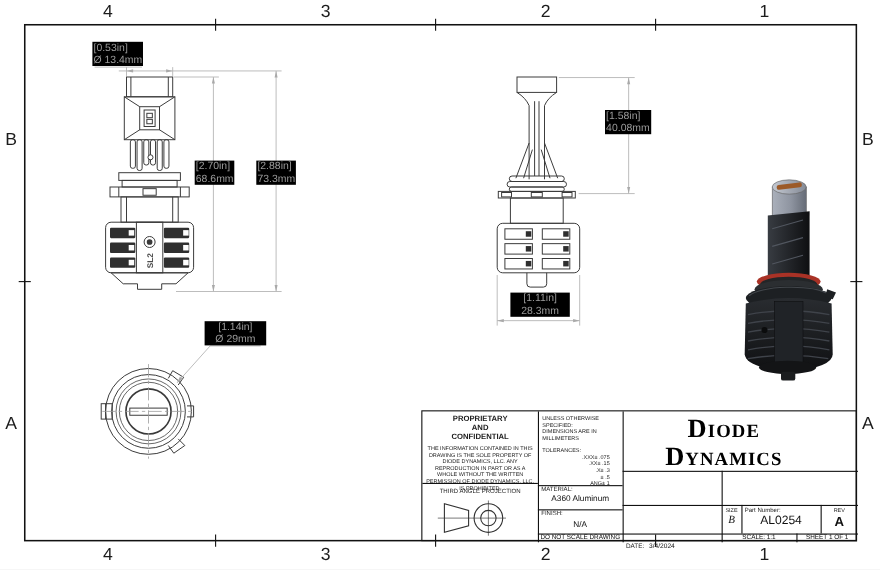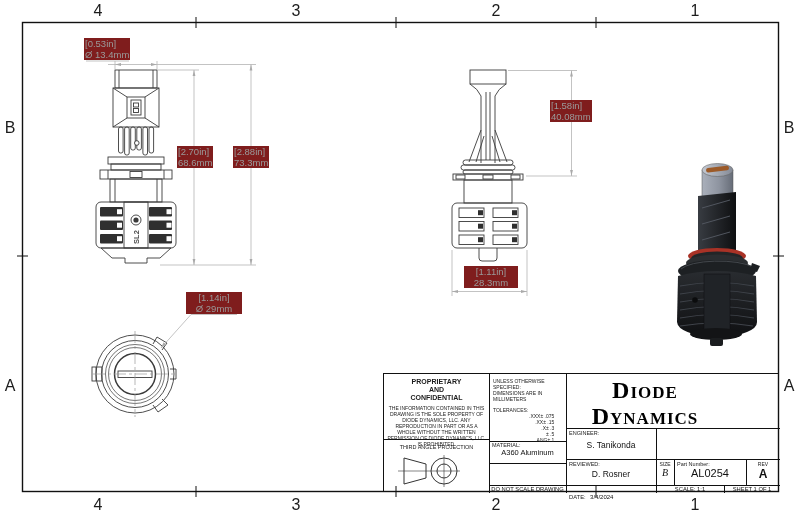--- a/index.html
+++ b/index.html
@@ -2,21 +2,21 @@
 <html><head>
 <meta charset="utf-8">
 <style>
   html,body{margin:0;padding:0;background:#e8e8e8;}
   .sheet{position:relative;width:800px;height:518px;background:#ffffff;
          font-family:"Liberation Sans",sans-serif;overflow:hidden;}
   svg{position:absolute;left:0;top:0;}
   .zone{position:absolute;font-size:16px;color:#1c1c1c;transform:translateX(-50%);
         font-family:"Liberation Sans",sans-serif;}
   .dim{position:absolute;font-size:9.5px;line-height:11px;color:#9a9a9a;
-       background:#7f1d1d;padding:0 1px;white-space:nowrap;}
+       background:#000000;padding:0 1px;white-space:nowrap;}
   .dim.center{text-align:center;}
   
   .tb{position:absolute;left:383px;top:373px;width:396px;height:119px;
       border:1px solid #111;box-sizing:border-box;color:#1c1c1c;}
   .tb .cell{position:absolute;box-sizing:border-box;}
   .hl{position:absolute;height:1px;background:#111;}
   .vl{position:absolute;width:1px;background:#111;}
   .lab{font-size:5.5px;color:#222;}
   .val{color:#111;}
   .prop-title{font-size:7px;font-weight:bold;text-align:center;line-height:8px;padding-top:4px;}
@@ -343,39 +343,35 @@
         <div>± .5</div>
         <div>ANG± 1</div>
       </div>
     </div>
 
     <div class="cell" style="left:105px;top:67px;width:77px;height:22px">
       <div class="lab" style="padding:1px 0 0 3px">MATERIAL:</div>
       <div class="val center-val" style="font-size:7.5px">A360 Aluminum</div>
     </div>
 
+    <div class="cell" style="left:105px;top:89px;width:77px;height:22px">
+      <div class="lab" style="padding:1px 0 0 3px">FINISH:</div>
+      <div class="val center-val" style="font-size:7.5px;padding-top:2px">N/A</div>
+    </div>
 
     <div class="cell" style="left:105px;top:111px;width:77px;height:8px">
       <div class="val center-val" style="font-size:5.8px;padding-top:1px">DO NOT SCALE DRAWING</div>
     </div>
 
-    <div class="cell" style="left:176px;top:0;width:170px;height:54px">
+    <div class="cell" style="left:189px;top:0;width:170px;height:54px">
       <div class="logo-name">Diode Dynamics</div>
     </div>
 
-    <div class="cell" style="left:182px;top:54px;width:90px;height:31px">
-      <div class="lab" style="padding:2px 0 0 3px">ENGINEER:</div>
-      <div class="val center-val" style="font-size:8.5px;padding-top:4px">S. Tanikonda</div>
-    </div>
-
-
-    <div class="cell" style="left:182px;top:85px;width:90px;height:26px">
-      <div class="lab" style="padding:2px 0 0 3px">REVIEWED:</div>
-      <div class="val center-val" style="font-size:8.5px;padding-top:2px">D. Rosner</div>
-    </div>
+
+
 
     <div class="cell" style="left:272px;top:85px;width:18px;height:26px">
       <div class="lab" style="text-align:center;padding-top:2px;font-size:5px">SIZE</div>
       <div class="val center-val" style="font-size:10px;font-style:italic;font-family:'Liberation Serif',serif">B</div>
     </div>
 
     <div class="cell" style="left:290px;top:85px;width:72px;height:26px">
       <div class="lab" style="padding:2px 0 0 3px">Part Number:</div>
       <div class="val center-val" style="font-size:11px">AL0254</div>
     </div>

